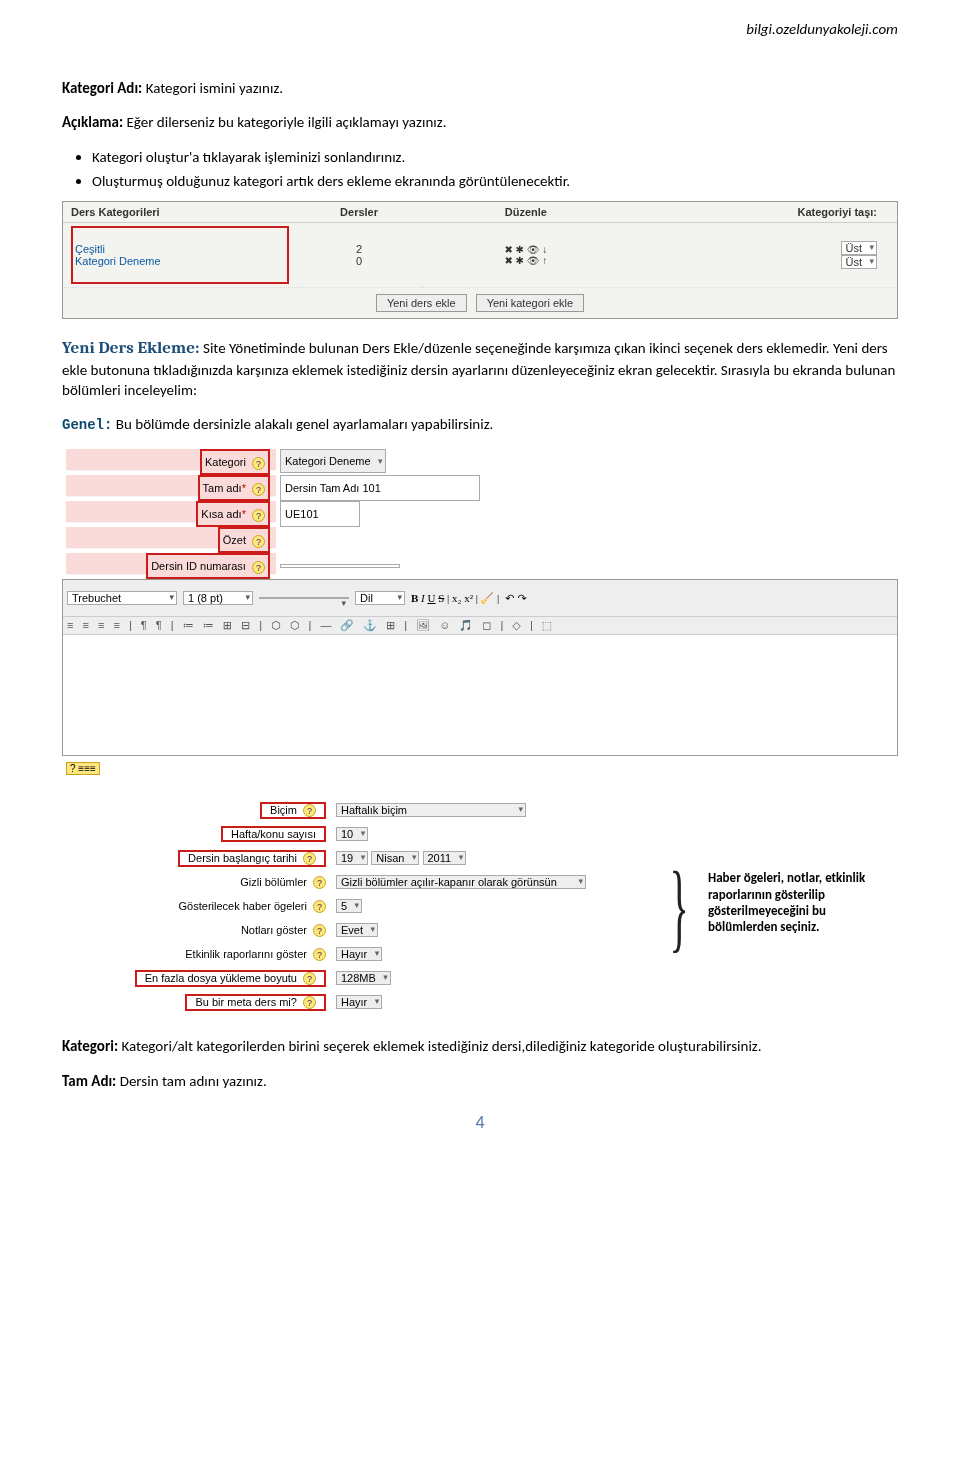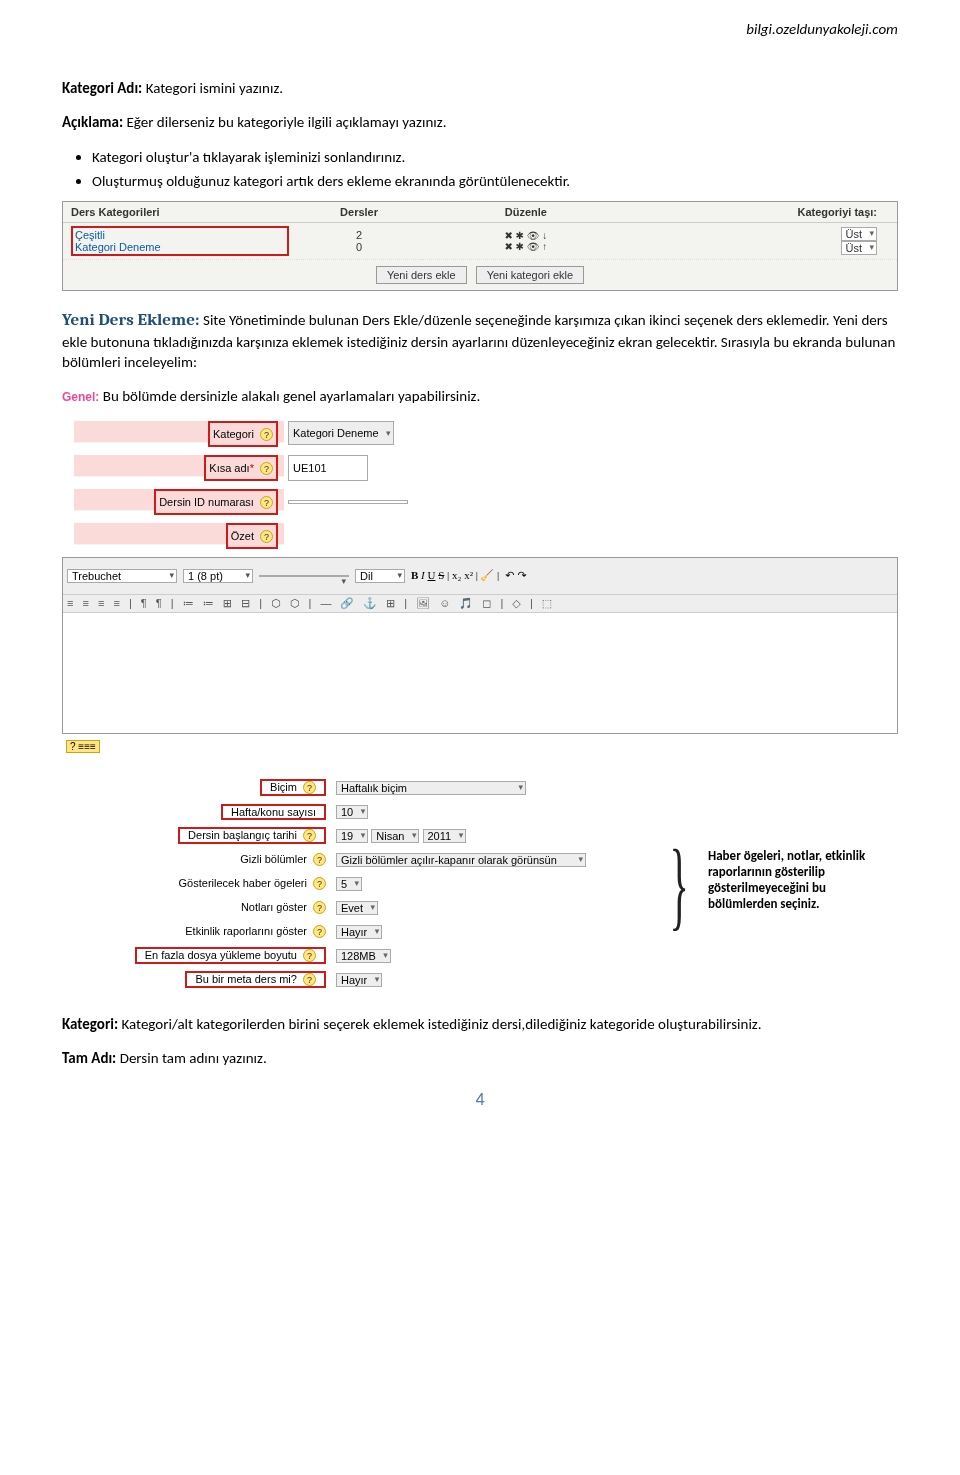--- a/index.html
+++ b/index.html
@@ -3,35 +3,35 @@
 <meta charset="utf-8">
 <style>
   * { box-sizing: border-box; margin: 0; padding: 0; }
   body { font-family: Calibri, Arial, sans-serif; font-size: 15px; color: #000; background: #fff; width: 960px; margin: 0 auto; padding: 20px 62px 20px 62px; }
   .url-top { text-align: right; font-style: italic; font-size: 15px; margin-bottom: 40px; }
   .para { margin: 14px 0; line-height: 1.35; }
   .para b { font-weight: bold; }
   .bullet-list { margin: 10px 0 10px 30px; }
   .bullet-list li { margin: 4px 0; list-style: disc; line-height:1.35; }
   .heading-inline { color: #1f4e79; font-family: Cambria, Georgia, serif; font-weight: bold; font-size: 17px; }
-  .genel-label { color: #ec4899; font-family: Liberation Sans, sans-serif; font-weight: bold; font-size: 12px; }
+  .genel-label { color: #0c4a6e; font-family: Liberation Mono, monospace; font-weight: bold; font-size: 14px; }
   .screenshot1 { border: 1px solid #999; margin: 6px 0 18px 0; background: #f3f3f0; font-family: Verdana, Arial, sans-serif; font-size: 11px; color: #333; }
   .screenshot1 table { width: 100%; border-collapse: collapse; }
   .screenshot1 th { font-weight: bold; padding: 4px 8px; text-align: left; border-bottom: 1px solid #ccc; }
   .screenshot1 td { padding: 3px 8px; border-bottom: 1px dotted #ddd; }
   .cat-text { color: #0b5aa6; }
   .red-box { border: 2px solid #cc1b1b; display: inline-block; padding: 0 2px; }
   .icons { font-size: 10px; }
   .btn-row { text-align: center; padding: 6px; }
   .btn { display: inline-block; border: 1px solid #999; background: #eee; padding: 2px 10px; font-size: 11px; margin: 0 3px; }
   .ust-sel { border: 1px solid #aaa; background: #fff; padding: 0 14px 0 4px; display:inline-block; position:relative; }
   .ust-sel::after { content:"▾"; position:absolute; right:2px; font-size:9px; color:#666; }
 
   .screenshot2 { margin: 8px 0 20px 0; font-family: Verdana, Arial, sans-serif; font-size: 11px; }
-  .form-row { display: flex; align-items: flex-start; margin: 12px; height: 22px; }
+  .form-row { display: flex; align-items: flex-start; margin: 4px; height: 22px; }
   .form-row .lbl { flex: 0 0 210px; text-align: right; padding-right: 6px; background: #fbdada; height:22px; line-height:22px; border-bottom:1px solid #f5f5f5;}
   .form-row .lbl .boxed { border: 2px solid #cc1b1b; padding: 0 3px; display:inline-block; background:#fbdada; }
   .form-row .val { flex: 1; padding-left: 4px; height:22px; line-height:22px;}
   .help-q { display:inline-block; width:13px; height:13px; border:1px solid #c9a516; background:#ffe680; border-radius:50%; font-size:9px; line-height:12px; text-align:center; vertical-align:middle; color:#333; margin-left:3px;}
   .req { color: #cc0000; }
   .sel { border:1px solid #aaa; background:#eee; padding:0 14px 0 4px; display:inline-block; position:relative; font-size:11px; }
   .sel::after { content:"▾"; position:absolute; right:2px; font-size:9px; color:#666; }
   .txt-in { border:1px solid #aaa; background:#fff; padding:1px 4px; width:200px; font-size:11px; display:inline-block; }
 
   .editor { border:1px solid #999; margin-top: 2px; }
@@ -71,21 +71,21 @@
   <table>
     <tbody>
         <tr>
       <th style="width:28%">Ders Kategorileri</th>
       <th style="width:15%;text-align:center">Dersler</th>
       <th style="width:25%;text-align:center">Düzenle</th>
       <th style="text-align:right;padding-right:20px">Kategoriyi taşı:</th>
     </tr>
     <tr>
       <td>
-            <span class="red-box" style="display:block;padding:1px 2px;"><span class="cat-text">Çeşitli</span><br><span class="cat-text">Kategori Deneme</span></span>
+            <span class="red-box" style="display:block;padding:15px 2px;"><span class="cat-text">Çeşitli</span><br><span class="cat-text">Kategori Deneme</span></span>
           </td>
       <td style="text-align:center"><span>2</span><br><span>0</span></td>
       <td style="text-align:center" class="icons"><span>✖ ✱ 👁 ↓</span><br><span>✖ ✱ 👁 ↑</span></td>
       <td style="text-align:right;padding-right:20px"><span class="ust-sel">Üst</span><br><span class="ust-sel">Üst</span></td>
     </tr>
   </tbody>
     </table>
   <div class="btn-row">
     <span class="btn">Yeni ders ekle</span>
     <span class="btn">Yeni kategori ekle</span>
@@ -94,30 +94,34 @@
 
 <p class="para"><span class="heading-inline">Yeni Ders Ekleme:</span><span> Site Yönetiminde bulunan Ders Ekle/düzenle seçeneğinde karşımıza çıkan ikinci seçenek ders eklemedir. Yeni ders ekle butonuna tıkladığınızda karşınıza eklemek istediğiniz dersin ayarlarını düzenleyeceğiniz ekran gelecektir. Sırasıyla bu ekranda bulunan bölümleri inceleyelim:</span></p>
 <p class="para"><span class="genel-label">Genel:</span><span> Bu bölümde dersinizle alakalı genel ayarlamaları yapabilirsiniz.</span></p>
 
 <div class="screenshot2">
   <div class="form-row">
     <div class="lbl"><span class="boxed"><span>Kategori</span> <span class="help-q">?</span></span></div>
     <div class="val"><span class="sel">Kategori Deneme</span></div>
   </div>
   <div class="form-row">
+    <div class="lbl"><span class="boxed"><span>Tam adı</span><span class="req">*</span> <span class="help-q">?</span></span></div>
+    <div class="val"><span class="txt-in">Dersin Tam Adı 101</span></div>
+  </div>
+  <div class="form-row">
     <div class="lbl"><span class="boxed"><span>Kısa adı</span><span class="req">*</span> <span class="help-q">?</span></span></div>
     <div class="val"><span class="txt-in" style="width:80px">UE101</span></div>
   </div>
   <div class="form-row">
+    <div class="lbl"><span class="boxed"><span>Özet</span> <span class="help-q">?</span></span></div>
+    <div class="val"></div>
+  </div>
+  <div class="form-row">
     <div class="lbl"><span class="boxed"><span>Dersin ID numarası</span> <span class="help-q">?</span></span></div>
     <div class="val"><span class="txt-in" style="width:120px"></span></div>
-  </div>
-  <div class="form-row">
-    <div class="lbl"><span class="boxed"><span>Özet</span> <span class="help-q">?</span></span></div>
-    <div class="val"></div>
   </div>
   <div class="editor">
     <div class="ed-toolbar">
       <span class="ed-sel" style="width:110px">Trebuchet</span>
       <span class="ed-sel" style="width:70px">1 (8 pt)</span>
       <span class="ed-sel" style="width:90px"></span>
       <span class="ed-sel" style="width:50px">Dil</span>
       <span class="ed-btns"><b>B</b> <i>I</i> <u>U</u> <s>S</s> | x₂ x² | 🧹 |</span>
       <span>↶ ↷</span>
     </div>

